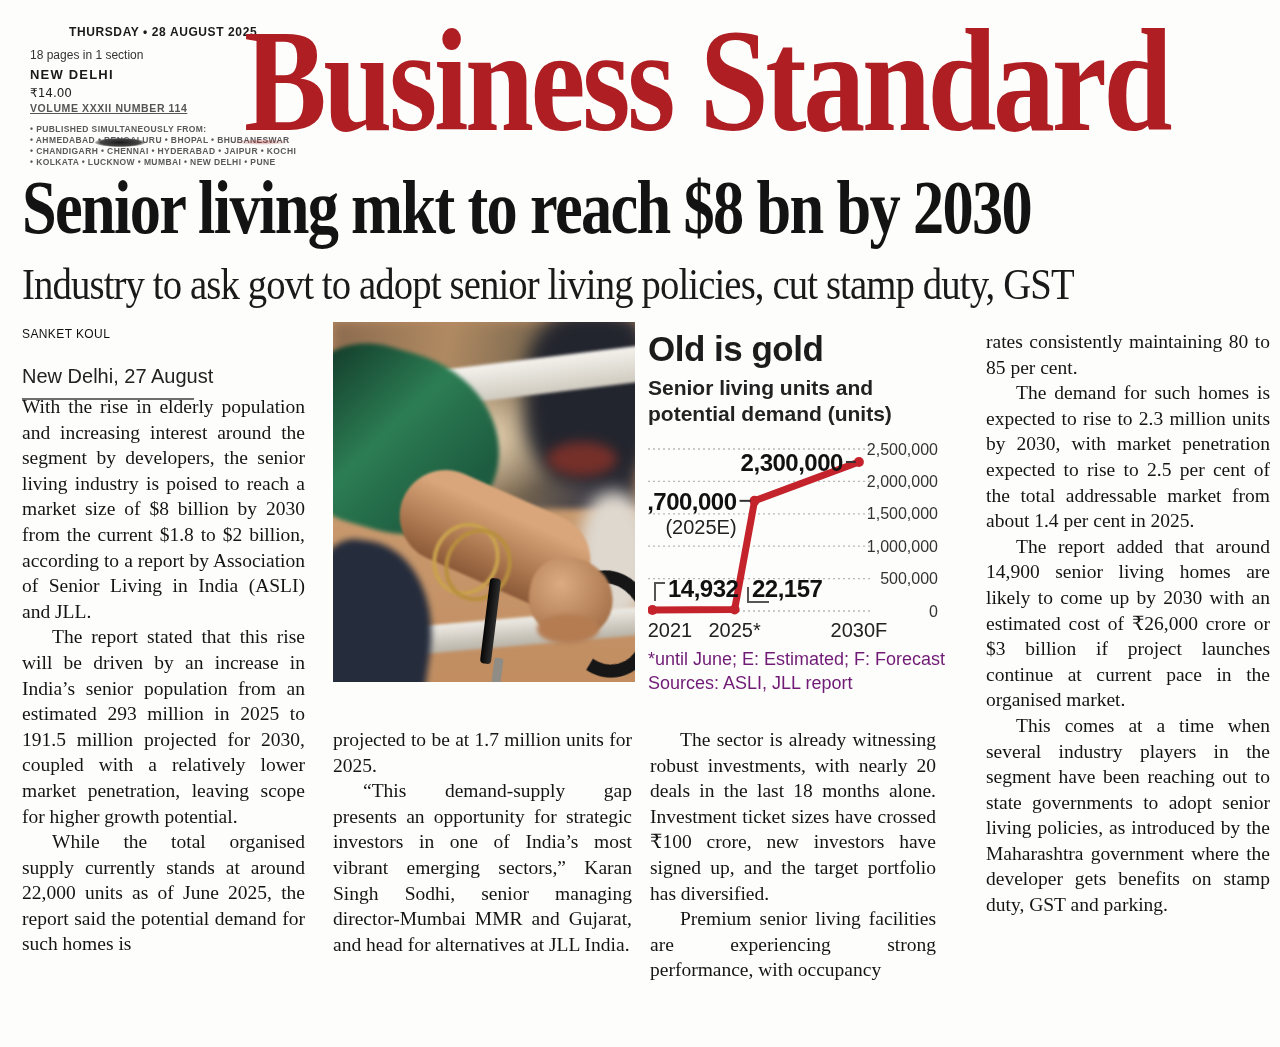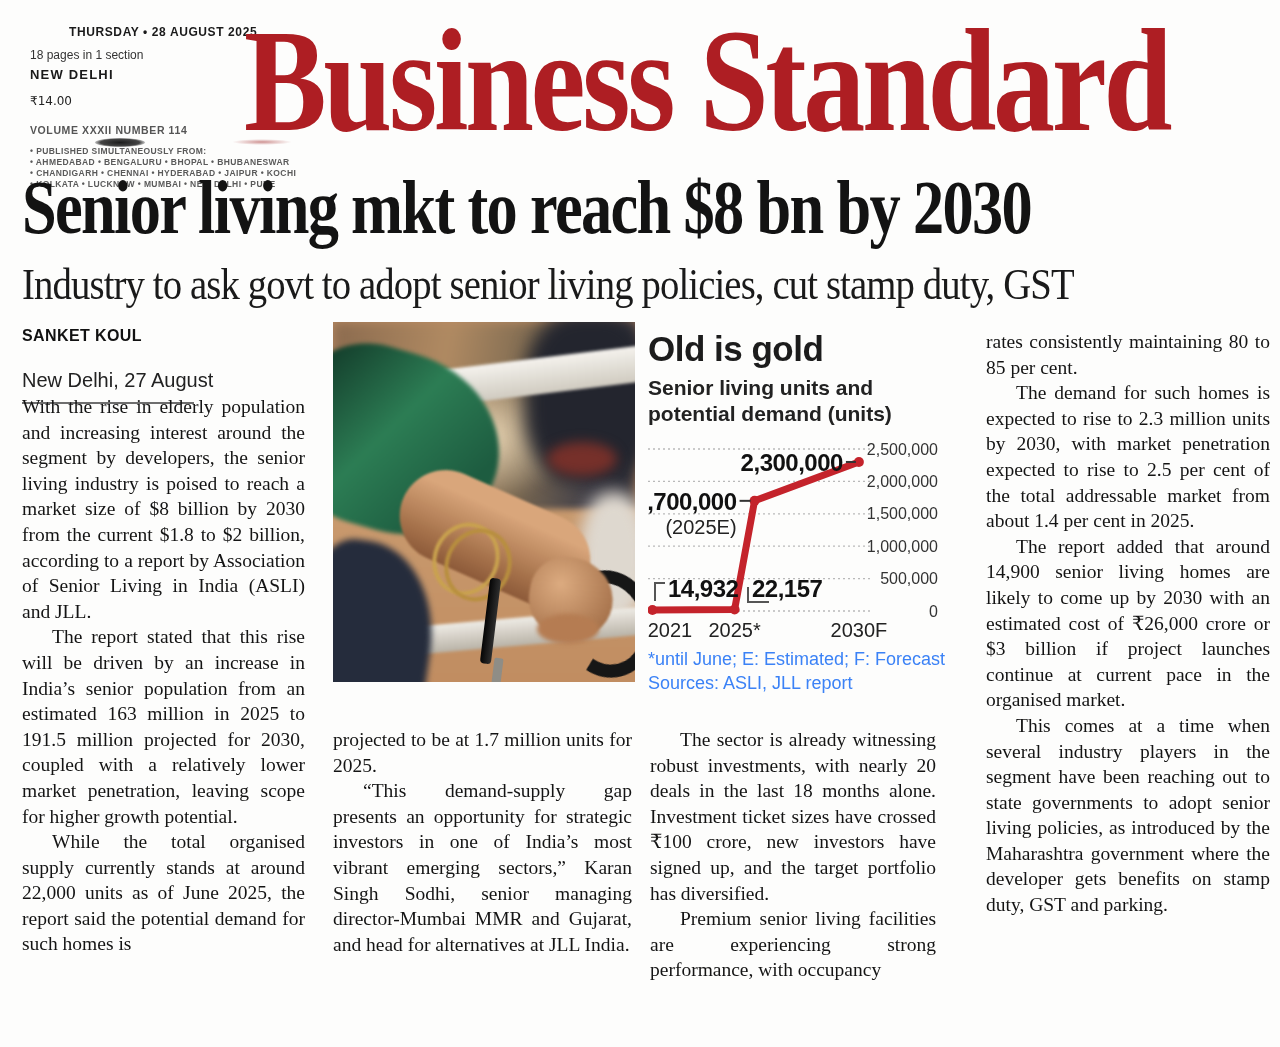--- a/index.html
+++ b/index.html
@@ -5,22 +5,22 @@
   html,body{margin:0;padding:0;background:#fff;}
   .page{
     position:relative;width:1280px;height:1047px;background:#fdfdfc;
     overflow:hidden;font-family:"Liberation Serif","DejaVu Serif",serif;color:#111;
   }
   
   .topinfo{position:absolute;left:30px;top:25px;font-family:"Liberation Sans","DejaVu Sans",sans-serif;}
   .ti-date{font-size:12px;font-weight:700;letter-spacing:.6px;color:#1a1a1a;text-align:center;}
   .ti-pages{font-size:12px;color:#333;margin-top:9px;font-family:"Liberation Sans",sans-serif;}
   .ti-city{font-size:13px;font-weight:700;letter-spacing:1.2px;margin-top:5px;color:#1a1a1a;}
-  .ti-price{font-size:12px;margin-top:12px;color:#222;font-family:"DejaVu Sans","Liberation Sans",sans-serif;}
-  .ti-vol{font-size:10.5px;letter-spacing:.6px;color:#555;margin-top:16px;font-weight:700;}
+  .ti-price{font-size:12px;margin-top:4px;color:#222;font-family:"DejaVu Sans","Liberation Sans",sans-serif;}
+  .ti-vol{font-size:10.5px;letter-spacing:.6px;color:#555;margin-top:2px;font-weight:700;text-decoration:underline;}
   .ti-pub{margin-top:10px;font-size:8.5px;line-height:11px;color:#5a5a5a;letter-spacing:.4px;font-weight:700;}
   
   .masthead{
     position:absolute;left:244px;top:8px;margin:0;white-space:nowrap;
     font-size:146px;line-height:1;font-weight:700;letter-spacing:-4px;
     transform:scaleX(.85);transform-origin:left top;
   }
   .smudge{position:absolute;left:95px;top:138px;width:50px;height:9px;border-radius:50%;
     background:radial-gradient(ellipse at center,#1c1c1c 0%,#444 55%,rgba(255,255,255,0) 78%);}
   .smudge2{position:absolute;left:232px;top:139px;width:60px;height:6px;border-radius:50%;
@@ -31,21 +31,21 @@
     font-size:76px;line-height:1.05;font-weight:700;letter-spacing:-2px;color:#131313;
     transform:scaleX(.82);transform-origin:left top;
   }
   .subheadline{
     position:absolute;left:22px;top:262px;margin:0;white-space:nowrap;
     font-size:44px;line-height:1.05;font-weight:400;letter-spacing:-1px;color:#1a1a1a;
     transform:scaleX(.88);transform-origin:left top;
   }
   
   .byline{position:absolute;left:22px;top:327px;font-family:"Liberation Sans","DejaVu Sans",sans-serif;}
-  .by-author{font-size:16px;font-weight:700;letter-spacing:.4px;color:#111;}
+  .by-author{font-size:12px;font-weight:400;letter-spacing:.4px;color:#111;}
   .by-date{font-size:20px;color:#222;margin-top:24px;}
   .by-rule{width:172px;border:none;border-top:2px solid #6e6e6e;margin:10px 0 0 0;}
   
   .col{position:absolute;text-align:justify;font-size:19.5px;line-height:25.6px;color:#141414;}
   .col1{left:22px;top:394px;width:283px;}
   .col2{left:333px;top:727px;width:299px;}
   .col3{left:650px;top:727px;width:286px;}
   .col4{left:958px;top:329px;width:284px;margin-left:28px;}
   .body-p{margin:0;}
   .body-p.ind{text-indent:30px;}
@@ -79,21 +79,21 @@
   .ph-canehandle{left:228px;top:248px;width:68px;height:82px;border:13px solid #161616;border-radius:50%;
     border-left-color:transparent;transform:rotate(-14deg);filter:blur(.5px);}
   .ph-caneshaft{left:152px;top:256px;width:11px;height:86px;transform:rotate(7deg);
     background:linear-gradient(90deg,#050505,#2e2e2e);border-radius:4px;}
   .ph-canetip{left:160px;top:336px;width:9px;height:26px;transform:rotate(7deg);background:#8f8d86;border-radius:2px;}
   
   .chartbox{position:absolute;left:648px;top:331px;width:300px;font-family:"Liberation Sans","DejaVu Sans",sans-serif;}
   .ch-title{margin:0;font-size:35px;line-height:1;font-weight:700;letter-spacing:-.5px;color:#1c1c1c;}
   .ch-sub{margin:9px 15px 0 0;font-size:21px;line-height:1.23;font-weight:700;color:#222;width:250px;}
   .ch-svg{display:block;margin-top:4px;}
-  .ch-note{margin-top:2px;display:flex;flex-wrap:wrap;column-gap:35px;font-size:18px;line-height:1.38;color:#3b82f6;width:300px;}
+  .ch-note{margin-top:2px;display:flex;flex-wrap:wrap;column-gap:35px;font-size:18px;line-height:1.38;color:#701a75;width:300px;}
   .grid{stroke:#b9b9b9;stroke-width:1.3;stroke-dasharray:2 3;}
   .ytick{font:16px "Liberation Sans","DejaVu Sans",sans-serif;fill:#333;}
   .xtick{font:20px "Liberation Sans","DejaVu Sans",sans-serif;fill:#222;}
   .dlabel{font:700 24px "Liberation Sans","DejaVu Sans",sans-serif;fill:#111;letter-spacing:-.5px;}
   .slabel{font:400 20px "Liberation Sans","DejaVu Sans",sans-serif;fill:#222;}
   .callout{fill:none;stroke:#555;stroke-width:2;}
   .dash{stroke:#333;stroke-width:2;}
   .dataline{fill:none;stroke-width:7;stroke-linejoin:round;stroke-linecap:round;}
 </style>
 </head>
@@ -123,21 +123,21 @@
   <h3 class="subheadline">Industry to ask govt to adopt senior living policies, cut stamp duty, GST</h3>
 
   <div class="byline">
     <div class="by-author">SANKET KOUL</div>
     <div class="by-date">New Delhi, 27 August</div>
     <hr class="by-rule">
   </div>
 
   <div class="col col1">
       <p class="body-p">With the rise in elderly population and increasing interest around the segment by developers, the senior living industry is poised to reach a market size of $8 billion by 2030 from the current $1.8 to $2 billion, according to a report by Association of Senior Living in India (ASLI) and JLL.</p>
-      <p class="body-p ind">The report stated that this rise will be driven by an increase in India’s senior population from an estimated 163 million in 2025 to 191.5 million projected for 2030, coupled with a relatively lower market penetration, leaving scope for higher growth potential.</p>
+      <p class="body-p ind">The report stated that this rise will be driven by an increase in India’s senior population from an estimated 293 million in 2025 to 191.5 million projected for 2030, coupled with a relatively lower market penetration, leaving scope for higher growth potential.</p>
       <p class="body-p ind">While the total organised supply currently stands at around 22,000 units as of June 2025, the report said the potential demand for such homes is</p>
     </div>
   <div class="col col2">
       <p class="body-p">projected to be at 1.7 million units for 2025.</p>
       <p class="body-p ind">“This demand-supply gap presents an opportunity for strategic investors in one of India’s most vibrant emerging sectors,” Karan Singh Sodhi, senior managing director-Mumbai MMR and Gujarat, and head for alternatives at JLL India.</p>
     </div>
   <div class="col col3">
       <p class="body-p ind">The sector is already witnessing robust investments, with nearly 20 deals in the last 18 months alone. Investment ticket sizes have crossed ₹100 crore, new investors have signed up, and the target portfolio has diversified.</p>
       <p class="body-p ind">Premium senior living facilities are experiencing strong performance, with occupancy</p>
     </div>

